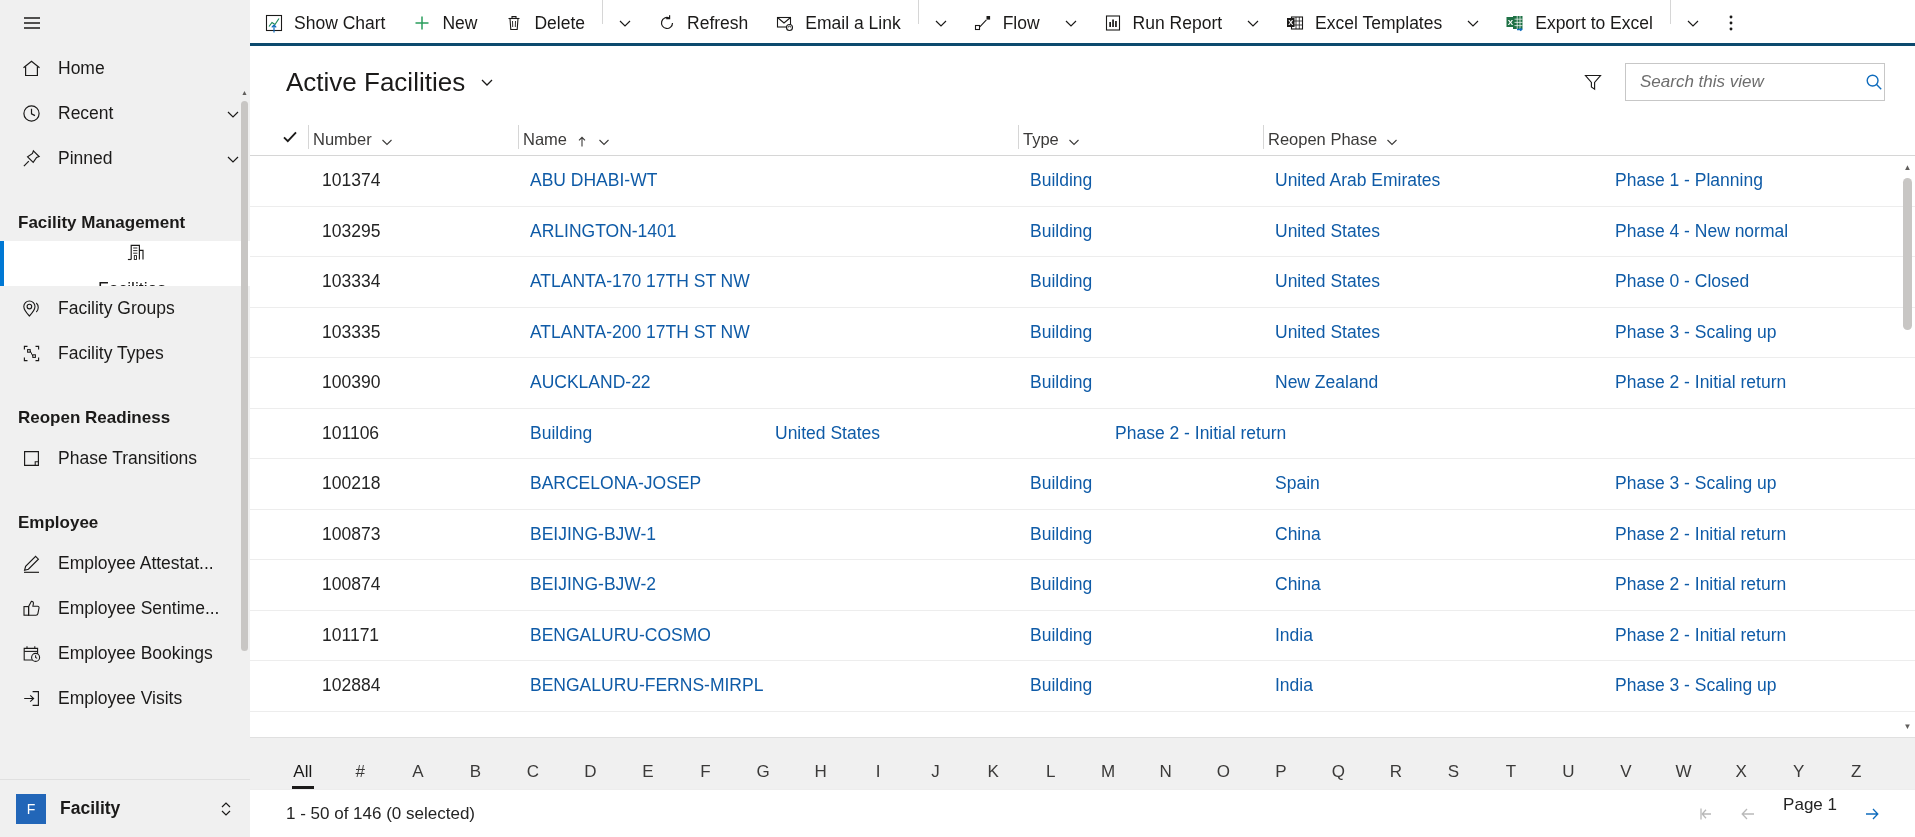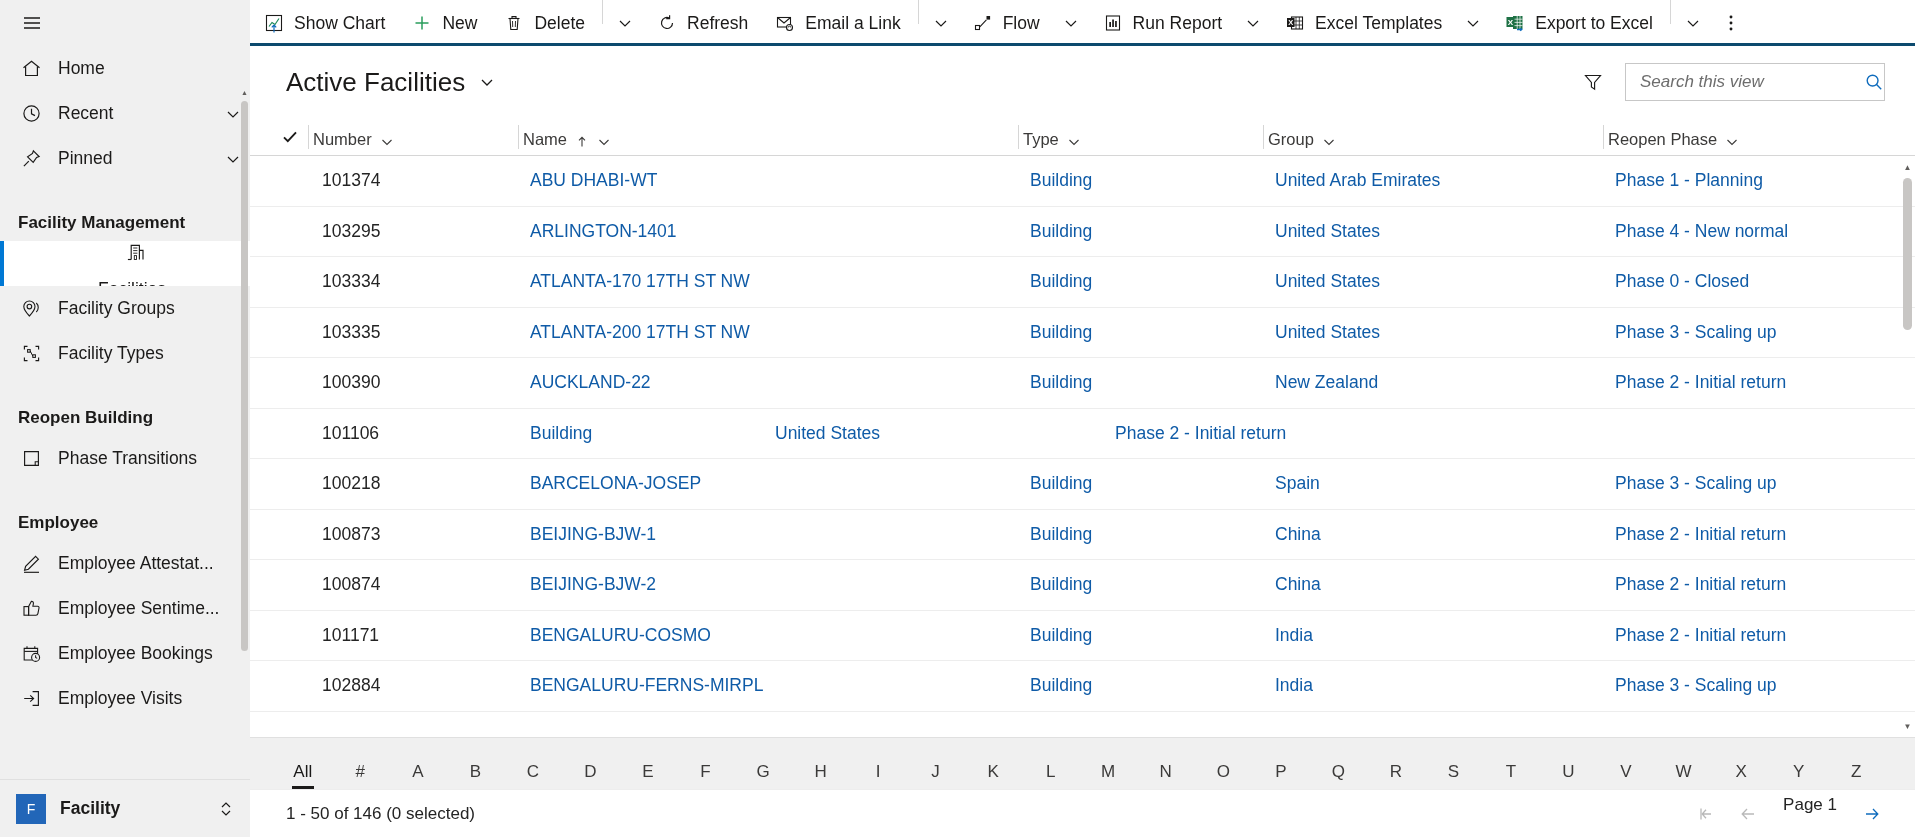--- a/index.html
+++ b/index.html
@@ -662,21 +662,21 @@
               <rect x="6.6" y="6.6" width="2.6" height="2.6" fill="none" stroke="#1b1a19" stroke-width="1.05"></rect>
               <rect x="11.8" y="11.8" width="2.6" height="2.6" fill="none" stroke="#1b1a19" stroke-width="1.05"></rect>
               <path d="M9.2 7.9 L11.8 13.1" stroke="#1b1a19" stroke-width="1"></path>
             </svg>
           </span>
           <span class="nav-label">Facility Types</span>
         </div>
 
         <div class="nav-spacer-sm"></div>
 
-        <div class="group-head">Reopen Building</div>
+        <div class="group-head">Reopen Readiness</div>
 
         <div class="nav-item">
           <span class="nav-icon">
             <svg width="21" height="21" viewBox="0 0 21 21">
               <path d="M3.6 3.6 L17.4 3.6 L17.4 17.4 L3.6 17.4 Z" fill="none" stroke="#1b1a19" stroke-width="1.15"></path>
               <path d="M14.2 17.4 L14.2 13.8 L17.4 13.8" fill="none" stroke="#1b1a19" stroke-width="1.05"></path>
             </svg>
           </span>
           <span class="nav-label">Phase Transitions</span>
         </div>
@@ -810,28 +810,20 @@
             </span>
           </div>
           <div class="gh-cell c-type">
             <span>Type</span>
             <span>
               <svg width="14" height="14" viewBox="0 0 14 14">
                   <path d="M2.5 5 L7 9.5 L11.5 5" fill="none" stroke="#3b3a39" stroke-width="1.1"></path>
                 </svg>
             </span>
           </div>
-          <div class="gh-cell c-group">
-            <span>Group</span>
-            <span>
-              <svg width="14" height="14" viewBox="0 0 14 14">
-                  <path d="M2.5 5 L7 9.5 L11.5 5" fill="none" stroke="#3b3a39" stroke-width="1.1"></path>
-                </svg>
-            </span>
-          </div>
           <div class="gh-cell c-phase">
             <span>Reopen Phase</span>
             <span>
               <svg width="14" height="14" viewBox="0 0 14 14">
                   <path d="M2.5 5 L7 9.5 L11.5 5" fill="none" stroke="#3b3a39" stroke-width="1.1"></path>
                 </svg>
             </span>
           </div>
         </div>
 

